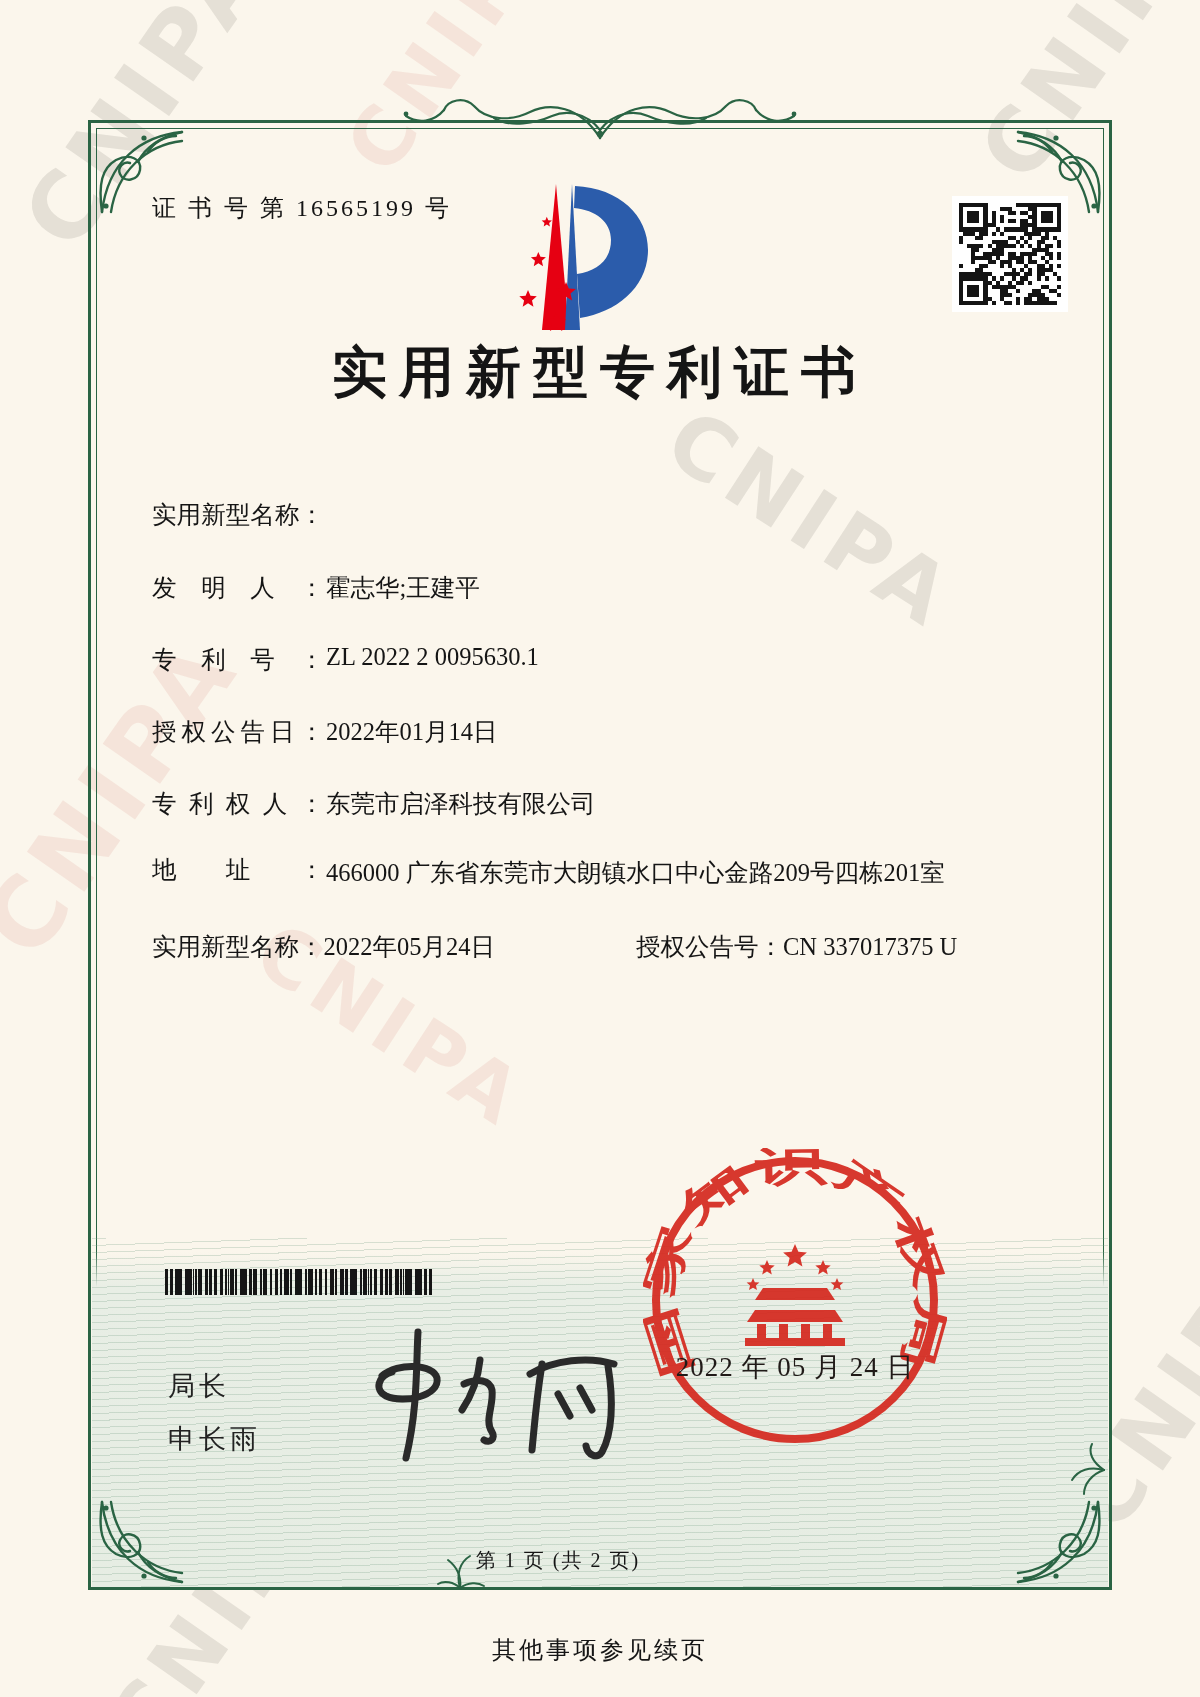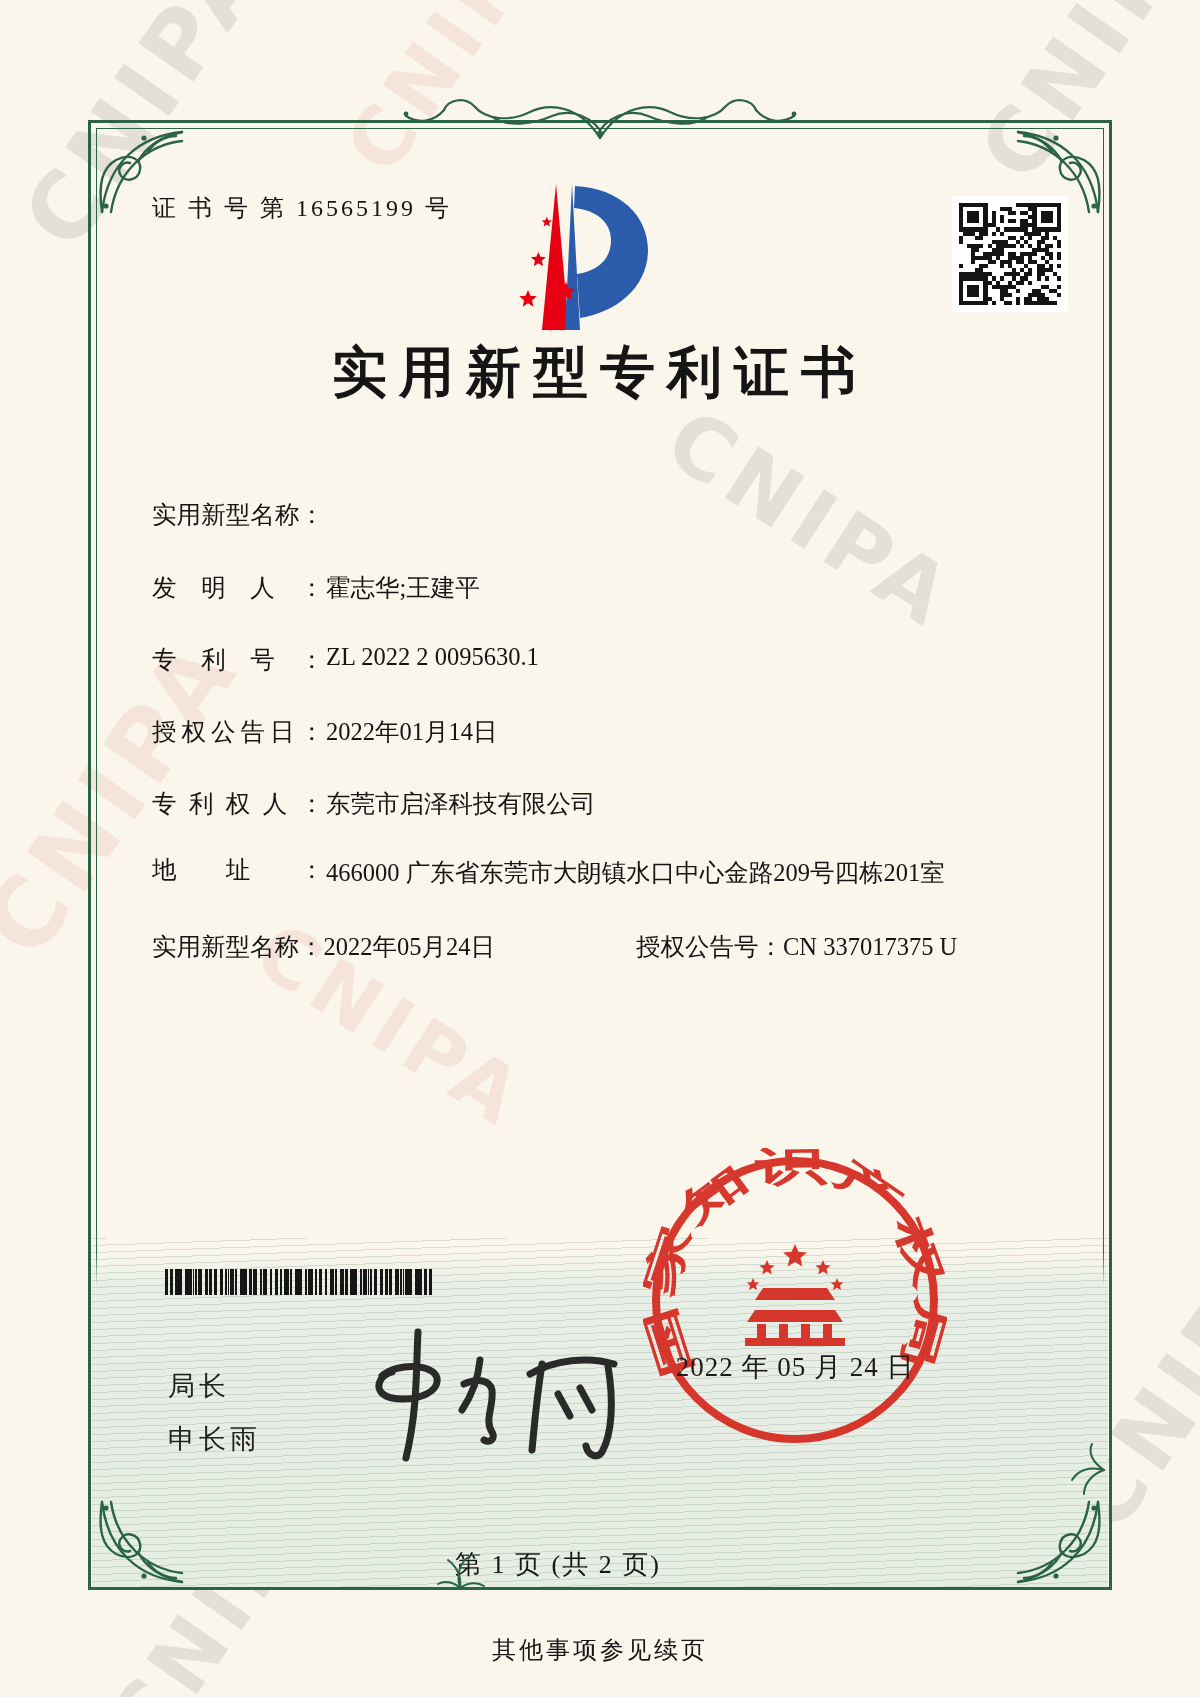--- a/index.html
+++ b/index.html
@@ -109,21 +109,21 @@
   .director-label { top:1368px; }
   .director-name  { top:1421px; }
   .signature { position:absolute; left:352px; top:1322px; z-index:2; }
 
   
   .seal { position:absolute; left:643px; top:1148px; z-index:4; }
 
   
   .page-info {
     position:absolute; left:88px; top:1547px; width:940px; text-align:center;
-    font-size:26px; letter-spacing:2px; z-index:2;
+    font-size:20px; letter-spacing:2px; z-index:2;
   }
   .continuation {
     position:absolute; left:0; top:1634px; width:1200px; text-align:center;
     font-size:24px; letter-spacing:3px; z-index:2;
   }
 </style>
 </head>
 <body>
 
 <div class="wm wm-gray" style="left:-28px;top:40px;font-size:92px;transform:rotate(-55deg);">CNIPA</div>

